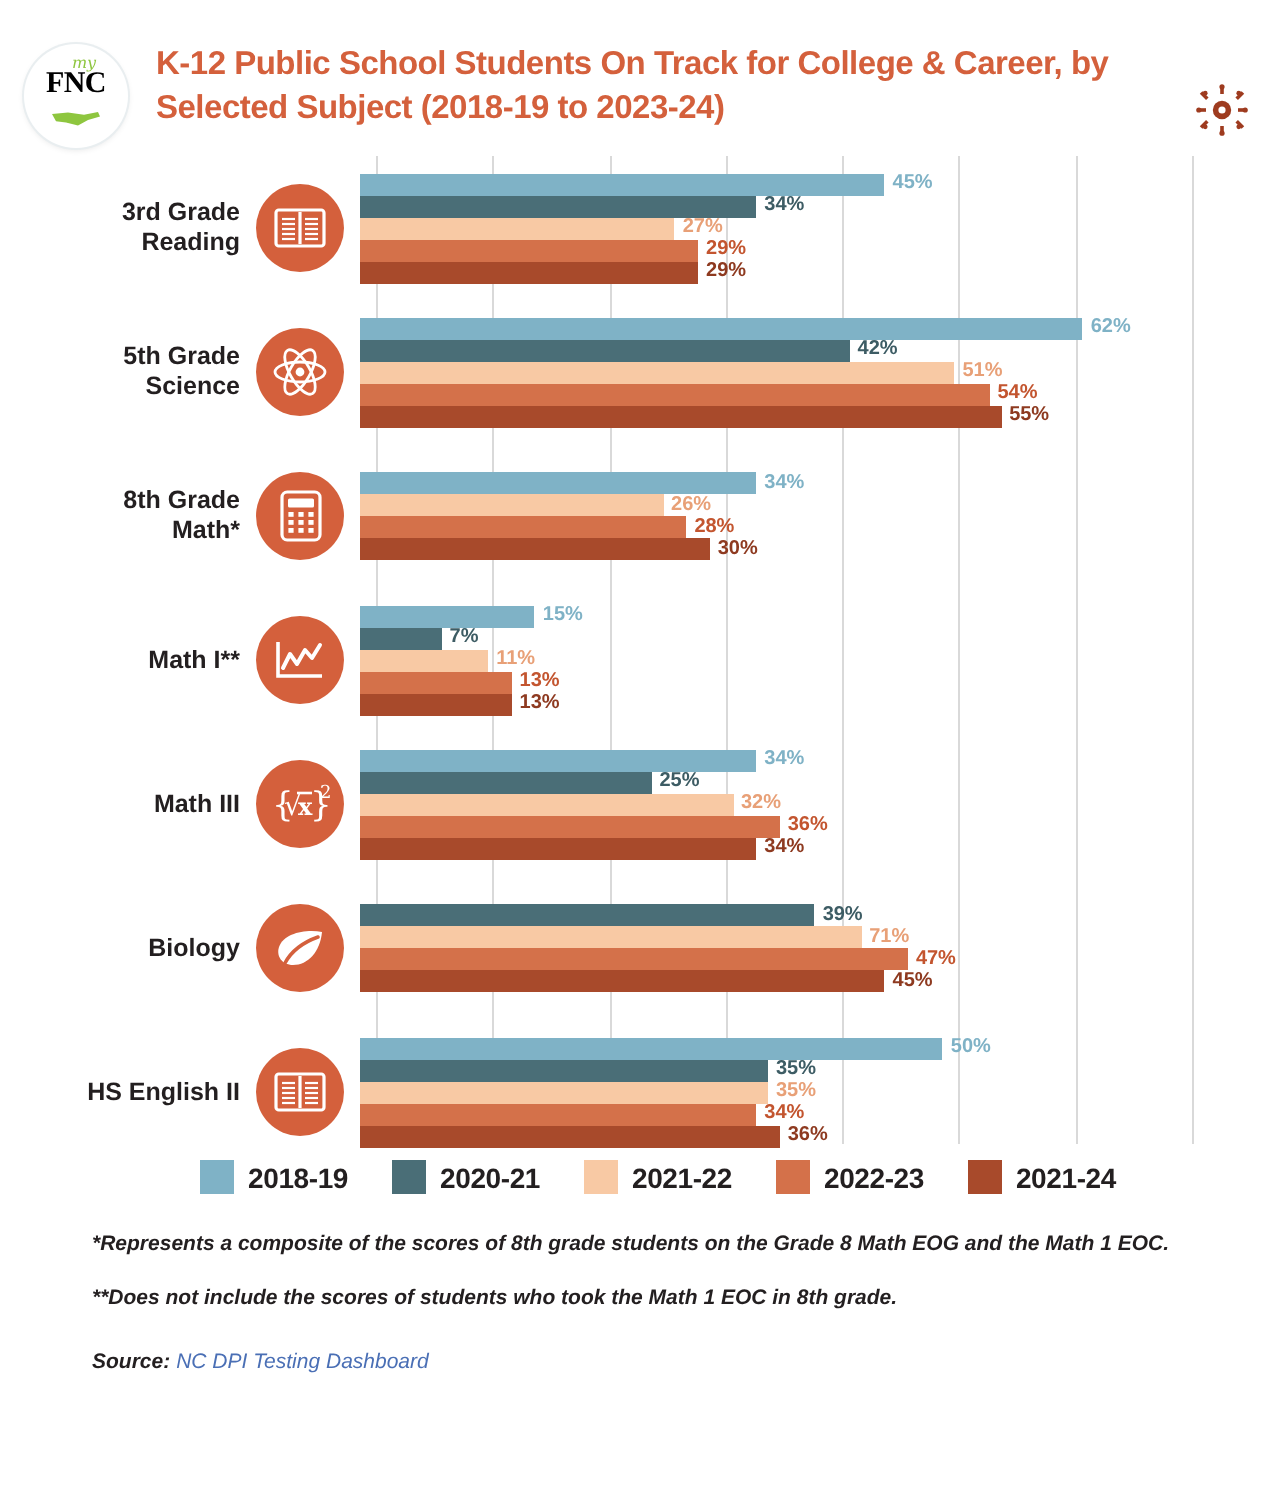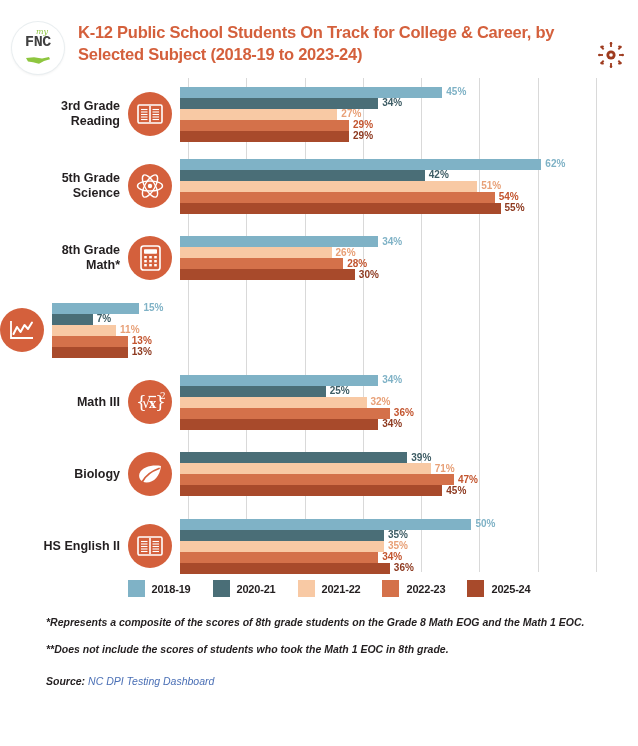--- a/index.html
+++ b/index.html
@@ -41,25 +41,25 @@
     font-family: "DejaVu Serif", serif;
     font-style: italic;
     font-size: 8px;
     color: #8ec63f;
     line-height: 1;
     margin-bottom: -1px;
     align-self: center;
     transform: translateX(4px);
   }
   .logo-fnc {
-    font-family: Liberation Mono, monospace;
+    font-family: Liberation Serif, serif;
     font-weight: bold;
     font-size: 15px;
     letter-spacing: -0.3px;
-    color: #404040;
+    color: #000000;
     line-height: 1;
   }
   .logo-state {
     margin-top: 1px;
   }
 
   .title-wrap {
     flex: 1 1 auto;
     padding-left: 14px;
     padding-top: 2px;
@@ -174,21 +174,21 @@
     display: flex;
     align-items: center;
     gap: 7px;
   }
   .legend-swatch {
     width: 17px;
     height: 17px;
     display: block;
   }
   .legend-label {
-    font-size: 11px;
+    font-size: 14px;
     font-weight: bold;
     color: #231f20;
     letter-spacing: -0.2px;
   }
 
   
   .notes {
     padding: 18px 46px 0 46px;
   }
   .note {
@@ -374,20 +374,21 @@
             <div class="bar" style="background: rgb(212, 113, 74); width: 163.2px;"></div>
             <span class="bar-val" style="color: rgb(195, 85, 47);">28%</span>
           </div>
           <div class="bar-line">
             <div class="bar" style="background: rgb(168, 74, 43); width: 174.857px;"></div>
             <span class="bar-val" style="color: rgb(142, 58, 32);">30%</span>
           </div>
         </div>
       </div>
       <div class="row">
+        <div class="row-label">Math I**</div>
         <div class="row-icon">
           <svg width="26" height="22" viewBox="0 0 26 22">
         <polyline points="2,2 2,19 24,19" fill="none" stroke="white" stroke-width="1.8"></polyline>
         <polyline points="4.5,15 8,8 11.5,13 15.5,6 19,10 23,3.5" fill="none" stroke="white" stroke-width="2" stroke-linejoin="round" stroke-linecap="round"></polyline>
           </svg>
         </div>
         <div class="bars">
           <div class="bar-line">
             <div class="bar" style="background: rgb(127, 178, 198); width: 87.4286px;"></div>
             <span class="bar-val" style="color: rgb(127, 178, 198);">15%</span>
@@ -530,21 +531,21 @@
     <div class="legend-item">
       <span class="legend-swatch" style="background: rgb(248, 201, 164);"></span>
       <span class="legend-label">2021-22</span>
     </div>
     <div class="legend-item">
       <span class="legend-swatch" style="background: rgb(212, 113, 74);"></span>
       <span class="legend-label">2022-23</span>
     </div>
     <div class="legend-item">
       <span class="legend-swatch" style="background: rgb(168, 74, 43);"></span>
-      <span class="legend-label">2025-24</span>
+      <span class="legend-label">2021-24</span>
     </div>
   </div>
 
 <div class="notes">
   <p class="note">*Represents a composite of the scores of 8th grade students on the Grade 8 Math EOG and the Math 1 EOC.</p>
   <p class="note">**Does not include the scores of students who took the Math 1 EOC in 8th grade.</p>
 </div>
 
 <div class="source">
   <span class="source-label">Source:</span><a class="source-link">NC DPI Testing Dashboard</a>

